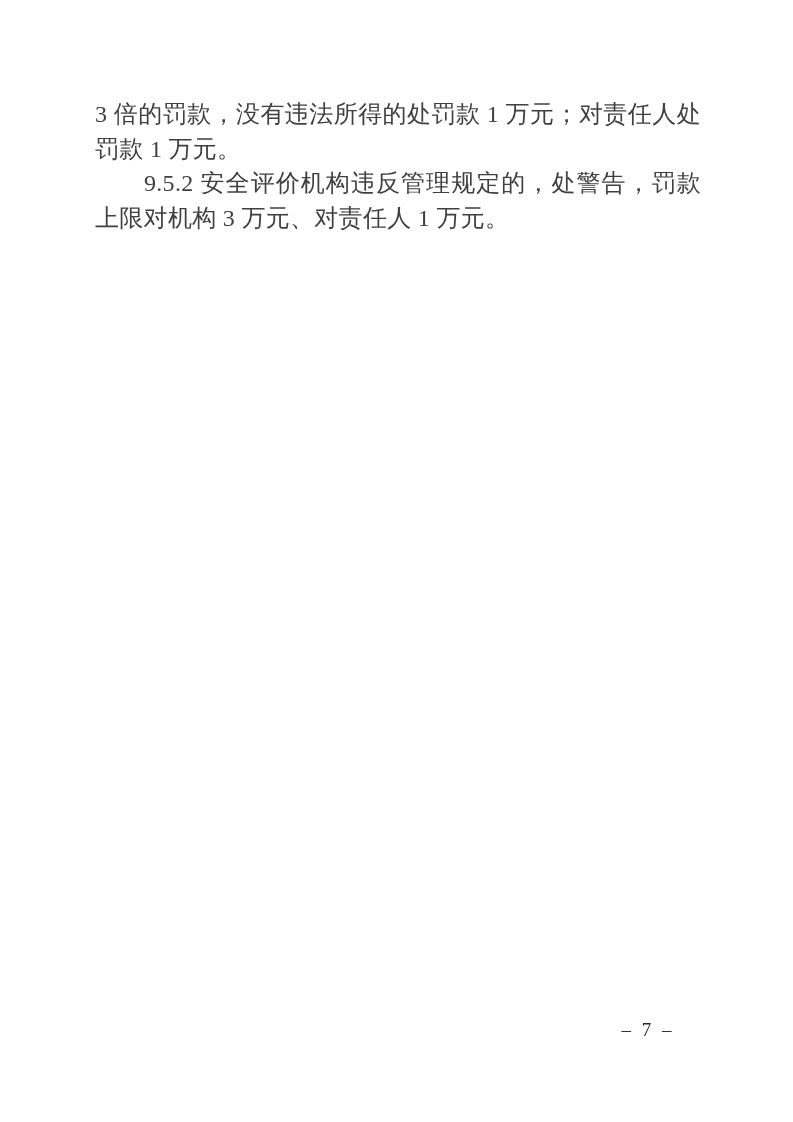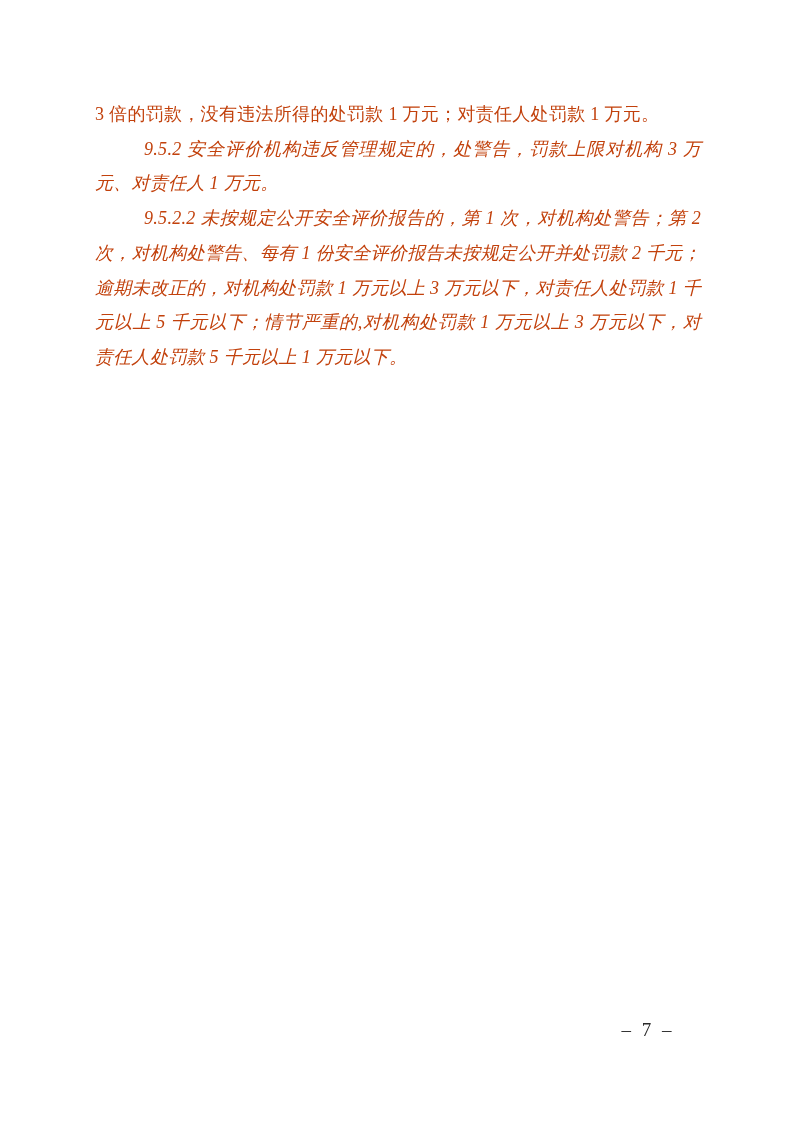--- a/index.html
+++ b/index.html
@@ -14,49 +14,47 @@
     width: 793px;
     height: 1122px;
     background: #ffffff;
     overflow: hidden;
   }
   .content {
     position: absolute;
     left: 95px;
     top: 97px;
     width: 606px;
-    font-size: 18px;
+    font-size: 24px;
     line-height: 34.7px;
-    color: #c2410c;
+    color: #404040;
     text-align: justify;
     text-justify: inter-ideograph;
     letter-spacing: 0.3px;
   }
   .para {
     margin: 0;
   }
   .para.indent {
     text-indent: 49px;
-    font-style: italic;
   }
   .page-number {
     position: absolute;
     top: 1019px;
     left: 608px;
     width: 80px;
     text-align: center;
     font-size: 19px;
     color: #2a2a2a;
     letter-spacing: 3px;
     white-space: nowrap;
   }
 </style>
 </head>
 <body>
 
 <div class="page">
   <div class="content">
     <p class="para">3 倍的罚款，没有违法所得的处罚款 1 万元；对责任人处罚款 1 万元。</p>
     <p class="para indent">9.5.2 安全评价机构违反管理规定的，处警告，罚款上限对机构 3 万元、对责任人 1 万元。</p>
-    <p class="para indent">9.5.2.2 未按规定公开安全评价报告的，第 1 次，对机构处警告；第 2 次，对机构处警告、每有 1 份安全评价报告未按规定公开并处罚款 2 千元；逾期未改正的，对机构处罚款 1 万元以上 3 万元以下，对责任人处罚款 1 千元以上 5 千元以下；情节严重的,对机构处罚款 1 万元以上 3 万元以下，对责任人处罚款 5 千元以上 1 万元以下。</p>
   </div>
   <div class="page-number">– 7 –</div>
 </div>
 
 </body></html>

